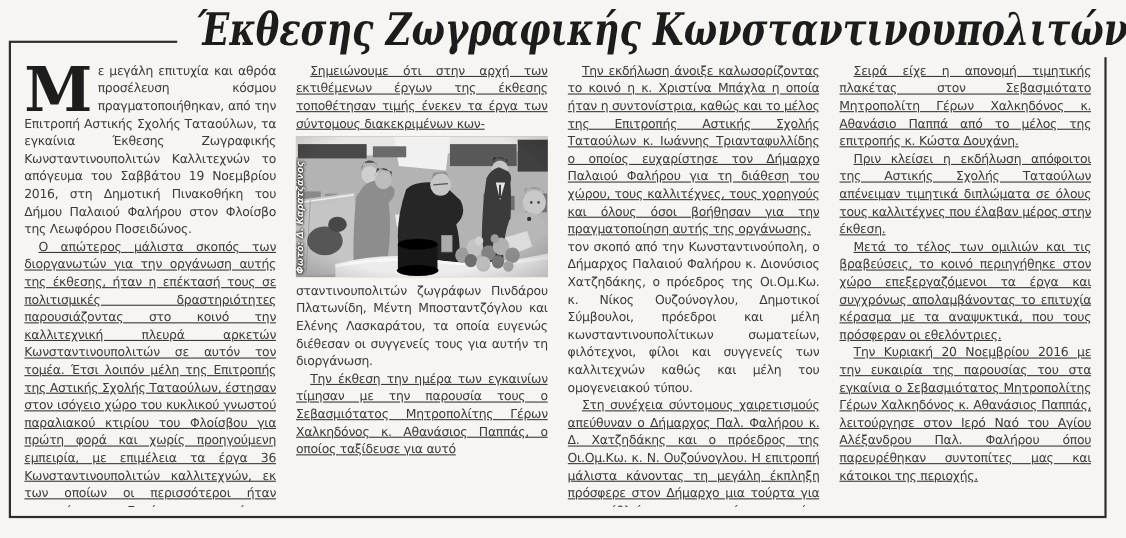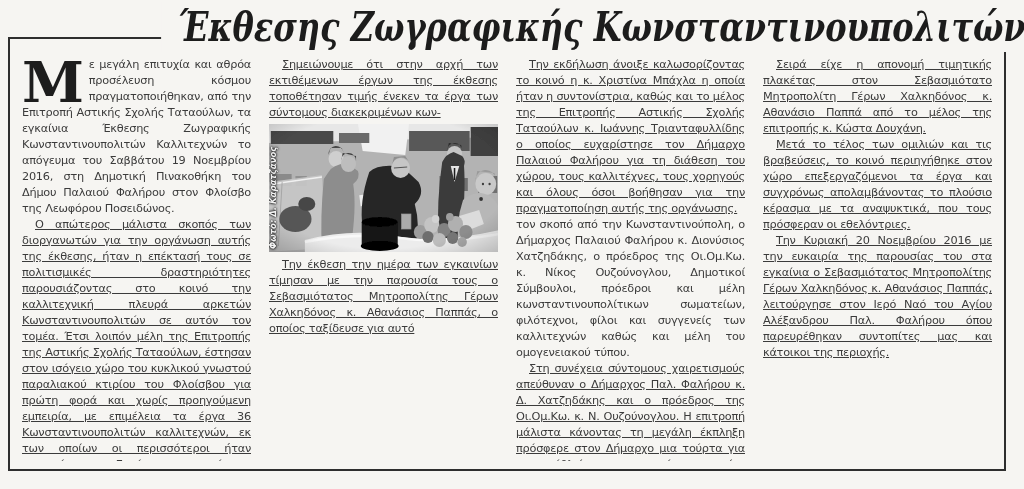--- a/index.html
+++ b/index.html
@@ -137,30 +137,32 @@
               <circle cx="206" cy="118" r="5" fill="#a8a8a8"></circle>
               <circle cx="178" cy="95" r="4" fill="#d2d2d2"></circle>
               <circle cx="193" cy="93" r="4" fill="#9f9f9f"></circle>
             </g>
             <rect x="0" y="0" width="246" height="128" fill="url(#vg)"></rect>
           </g>
         </svg>
         <figcaption class="photo-credit">Φωτό: Δ. Καρατζάνος</figcaption>
       </figure>
 
+      <p class="para">σταντινουπολιτών ζωγράφων Πινδάρου Πλατωνίδη, Μέντη Μποσταντζόγλου και Ελένης Λασκαράτου, τα οποία ευγενώς διέθεσαν οι συγγενείς τους για αυτήν τη διοργάνωση.</p>
       <p class="para indent">Την έκθεση την ημέρα των εγκαινίων τίμησαν με την παρουσία  τους ο Σεβασμιότατος Μητροπολίτης Γέρων Χαλκηδόνος κ. Αθανάσιος Παππάς, ο οποίος ταξίδευσε για αυτό</p>
     </div>
 
     <div class="col">
       <p class="para indent">Την εκδήλωση άνοιξε καλωσορίζοντας το κοινό η κ. Χριστίνα Μπάχλα η οποία ήταν η συντονίστρια, καθώς και το μέλος της  Επιτροπής Αστικής Σχολής Ταταούλων κ. Ιωάννης Τριανταφυλλίδης ο οποίος ευχαρίστησε τον Δήμαρχο Παλαιού Φαλήρου για τη διάθεση του χώρου, τους καλλιτέχνες, τους χορηγούς και όλους όσοι βοήθησαν για την πραγματοποίηση αυτής της οργάνωσης.</p>
       <p class="para">τον σκοπό από την Κωνσταντινούπολη, ο Δήμαρχος Παλαιού Φαλήρου κ. Διονύσιος Χατζηδάκης, ο πρόεδρος της Οι.Ομ.Κω. κ. Νίκος Ουζούνογλου, Δημοτικοί Σύμβουλοι, πρόεδροι και μέλη κωνσταντινουπολίτικων σωματείων, φιλότεχνοι, φίλοι και συγγενείς των καλλιτεχνών καθώς και μέλη του ομογενειακού τύπου.</p>
       <p class="para indent">Στη συνέχεια σύντομους χαιρετισμούς απεύθυναν ο Δήμαρχος Παλ. Φαλήρου κ. Δ. Χατζηδάκης και ο πρόεδρος της Οι.Ομ.Κω. κ. Ν. Ουζούνογλου. Η επιτροπή μάλιστα κάνοντας τη μεγάλη έκπληξη πρόσφερε στον Δήμαρχο μια τούρτα για τα γενέθλιά του, που συνέπεσαν εκείνη την ημέρα, συνοδεία μουσικής στο πιάνο από την κ. Ίριδα Βασιλειάδου.</p>
     </div>
 
     <div class="col">
       <p class="para indent">Σειρά είχε η απονομή τιμητικής πλακέτας στον Σεβασμιότατο Μητροπολίτη Γέρων Χαλκηδόνος κ. Αθανάσιο Παππά από το μέλος της επιτροπής κ. Κώστα Δουχάνη.</p>
-      <p class="para indent">Μετά το τέλος των ομιλιών και τις βραβεύσεις, το κοινό περιηγήθηκε στον χώρο επεξεργαζόμενοι τα έργα και συγχρόνως απολαμβάνοντας το πλούσιο  κέρασμα με τα αναψυκτικά, που τους πρόσφεραν οι εθελόντριες.</p>
+      <p class="para indent">Πριν κλείσει η εκδήλωση απόφοιτοι της Αστικής Σχολής Ταταούλων απένειμαν τιμητικά διπλώματα σε όλους τους καλλιτέχνες που έλαβαν μέρος στην έκθεση.</p>
+      <p class="para indent">Μετά το τέλος των ομιλιών και τις βραβεύσεις, το κοινό περιηγήθηκε στον χώρο επεξεργαζόμενοι τα έργα και συγχρόνως απολαμβάνοντας το επιτυχία  κέρασμα με τα αναψυκτικά, που τους πρόσφεραν οι εθελόντριες.</p>
       <p class="para indent">Την Κυριακή 20 Νοεμβρίου 2016 με την ευκαιρία της παρουσίας του στα εγκαίνια ο Σεβασμιότατος Μητροπολίτης Γέρων Χαλκηδόνος κ. Αθανάσιος Παππάς, λειτούργησε στον Ιερό Ναό του Αγίου Αλέξανδρου Παλ. Φαλήρου όπου παρευρέθηκαν συντοπίτες μας και κάτοικοι της περιοχής.</p>
 
     </div>
 
   </div>
 </div>
 
 </body></html>

